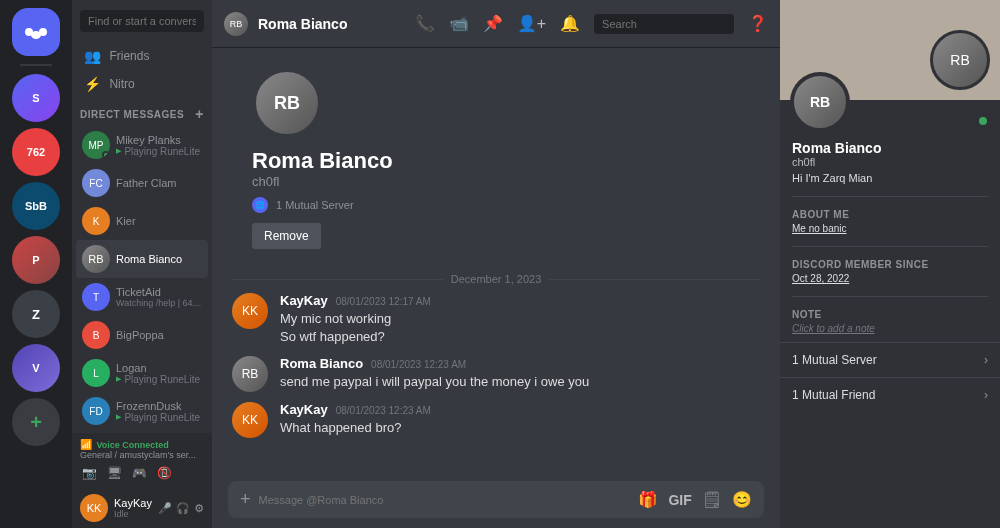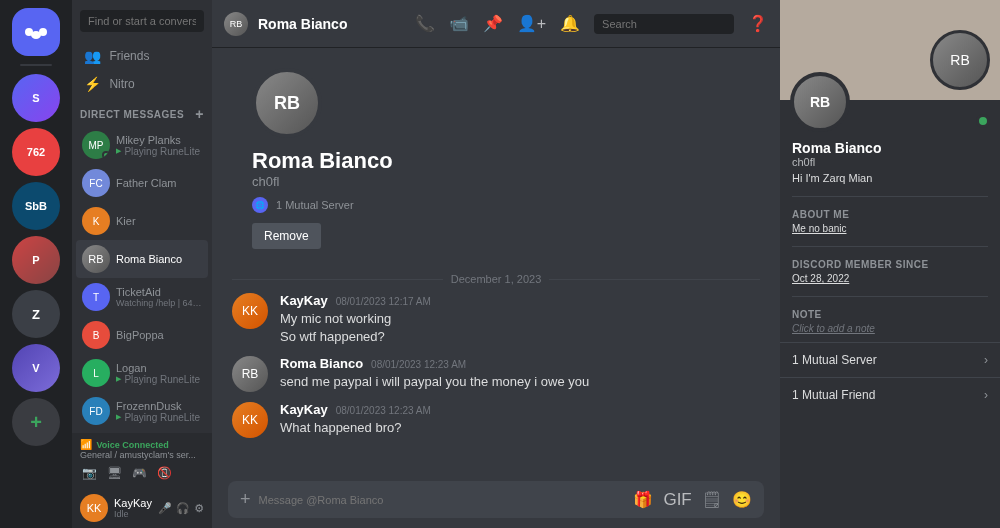--- a/index.html
+++ b/index.html
@@ -447,21 +447,21 @@
     </div>
 
   </div>
 
   <div class="chat-input-area">
     <div class="chat-input-wrapper">
       <span class="chat-input-add">+</span>
       <input type="text" class="chat-input" placeholder="Message @Roma Bianco" style="">
       <div class="chat-input-icons">
         <span title="Gift">🎁</span>
-        <span title="GIF" style="font-size:17px;font-weight:400;color:#b9bbbe;">GIF</span>
+        <span title="GIF" style="font-size:14px;font-weight:700;color:#b9bbbe;">GIF</span>
         <span title="Sticker">🗒</span>
         <span title="Emoji">😊</span>
       </div>
     </div>
   </div>
 </div>
 
 <div class="right-panel">
   <div class="right-panel-banner" style="background:#b5aa9e; position:relative;">
 

